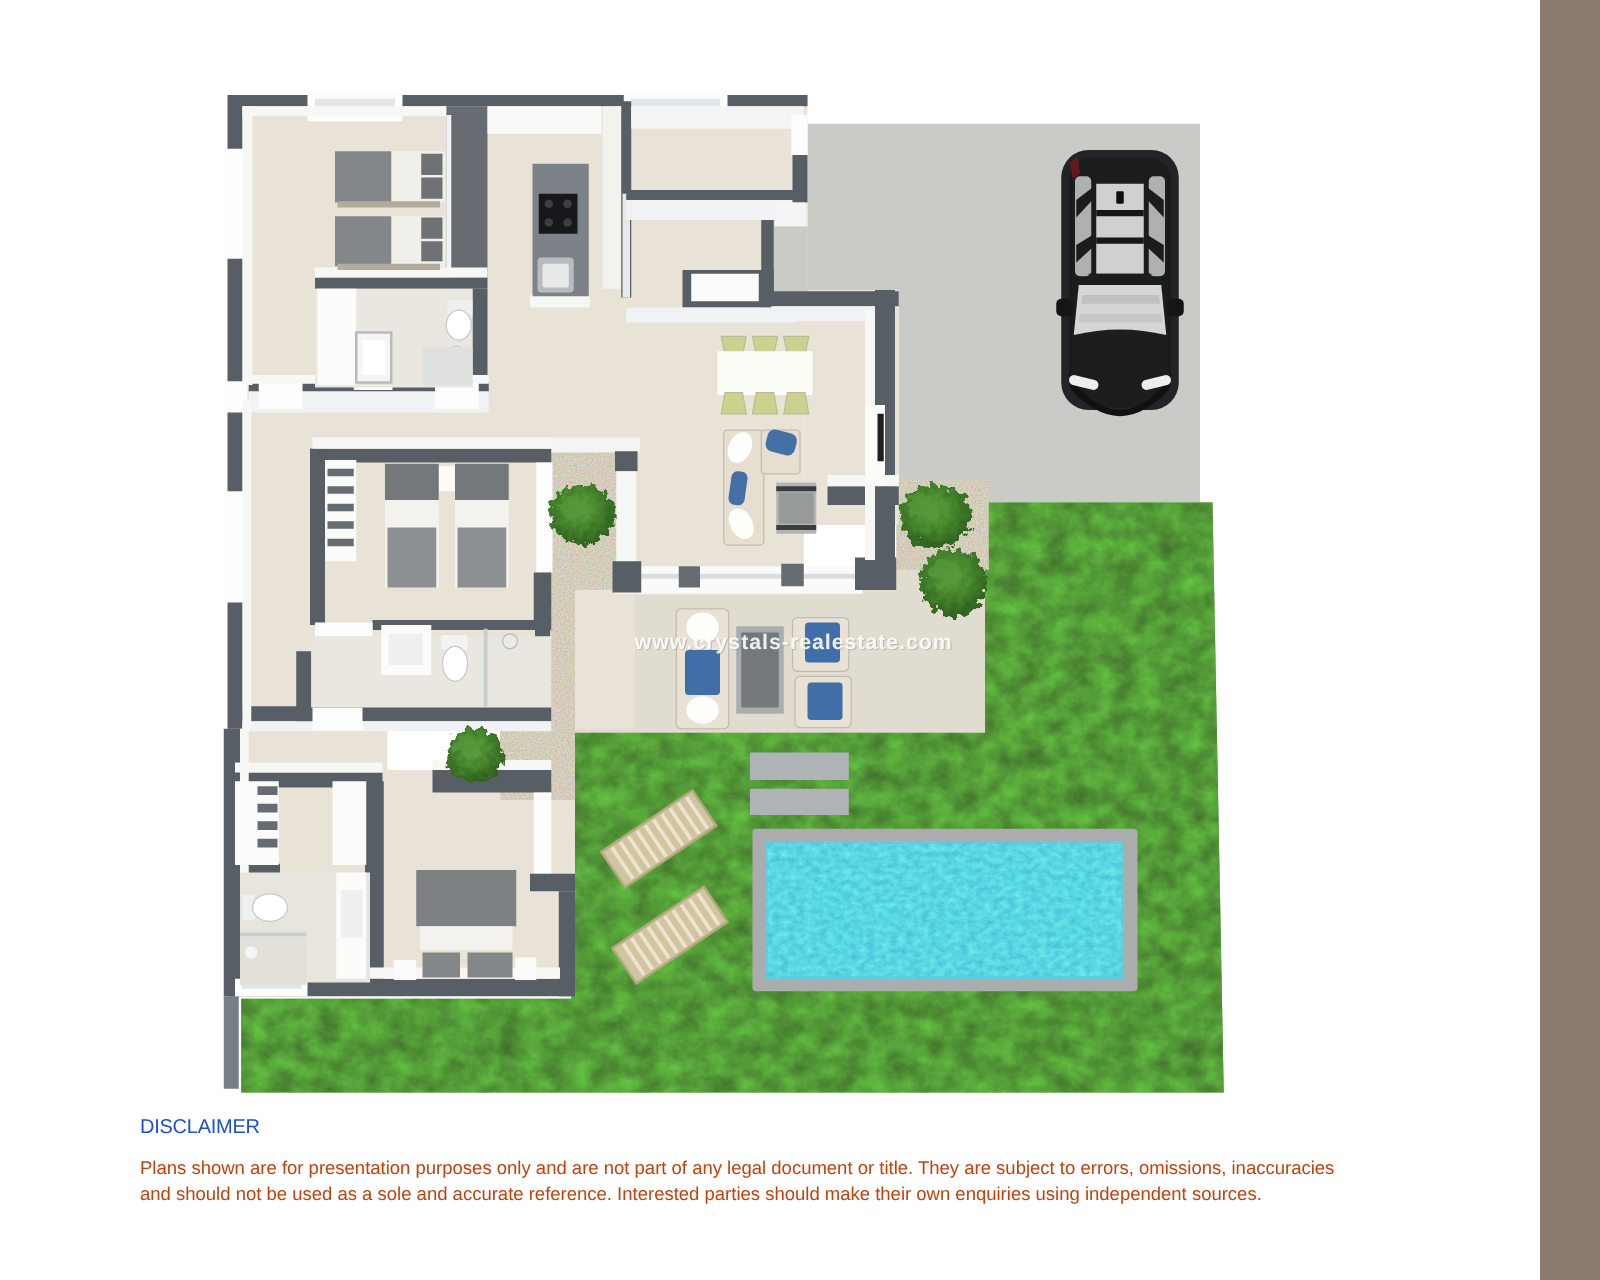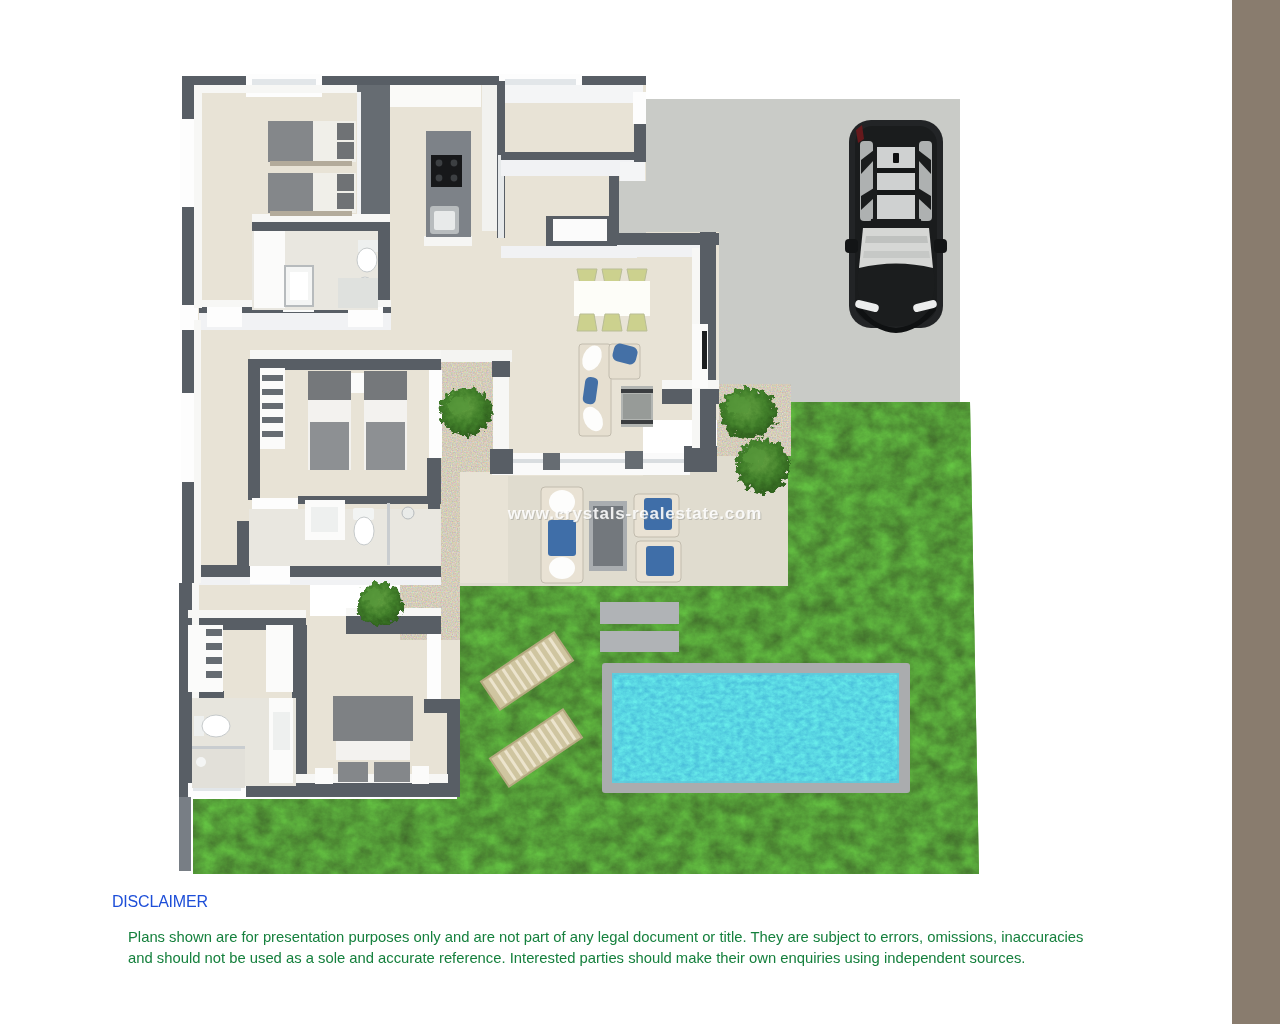--- a/index.html
+++ b/index.html
@@ -1,21 +1,21 @@
 <!DOCTYPE html>
 <html><head>
 <meta charset="utf-8">
 <style>
   html,body{margin:0;padding:0;background:#ffffff;width:1280px;height:1024px;overflow:hidden;}
   body{font-family:"Liberation Sans", sans-serif;}
   #stage{position:relative;width:1280px;height:724px;}
   svg{position:absolute;left:0;top:0;}
   .disc{position:absolute;left:112px;top:893px;color:#3d3d3d;}
   .disc h4{font-size:16px;font-weight:normal;letter-spacing:-0.2px;margin:0 0 14px 0;color:#1d4ed8;}
-  .disc p{font-size:14.8px;line-height:21px;margin:16px;white-space:nowrap;color:#15803d;}
+  .disc p{font-size:14.8px;line-height:21px;margin:0;white-space:nowrap;color:#c2410c;}
 </style>
 </head>
 <body>
 <div id="stage">
 <svg width="1280" height="1024" viewBox="0 0 1280 1024">
 <defs>
   <filter id="grassF" x="-2%" y="-2%" width="104%" height="104%" color-interpolation-filters="sRGB">
     <feTurbulence type="fractalNoise" baseFrequency="0.055 0.065" numOctaves="5" seed="7"></feTurbulence>
     <feColorMatrix type="matrix" values="0 0.18 0 0 0.24  0 0.44 0 0 0.39  0 0.12 0 0 0.16  0 0 0 0 1"></feColorMatrix>
     <feComposite operator="in" in2="SourceGraphic"></feComposite>

